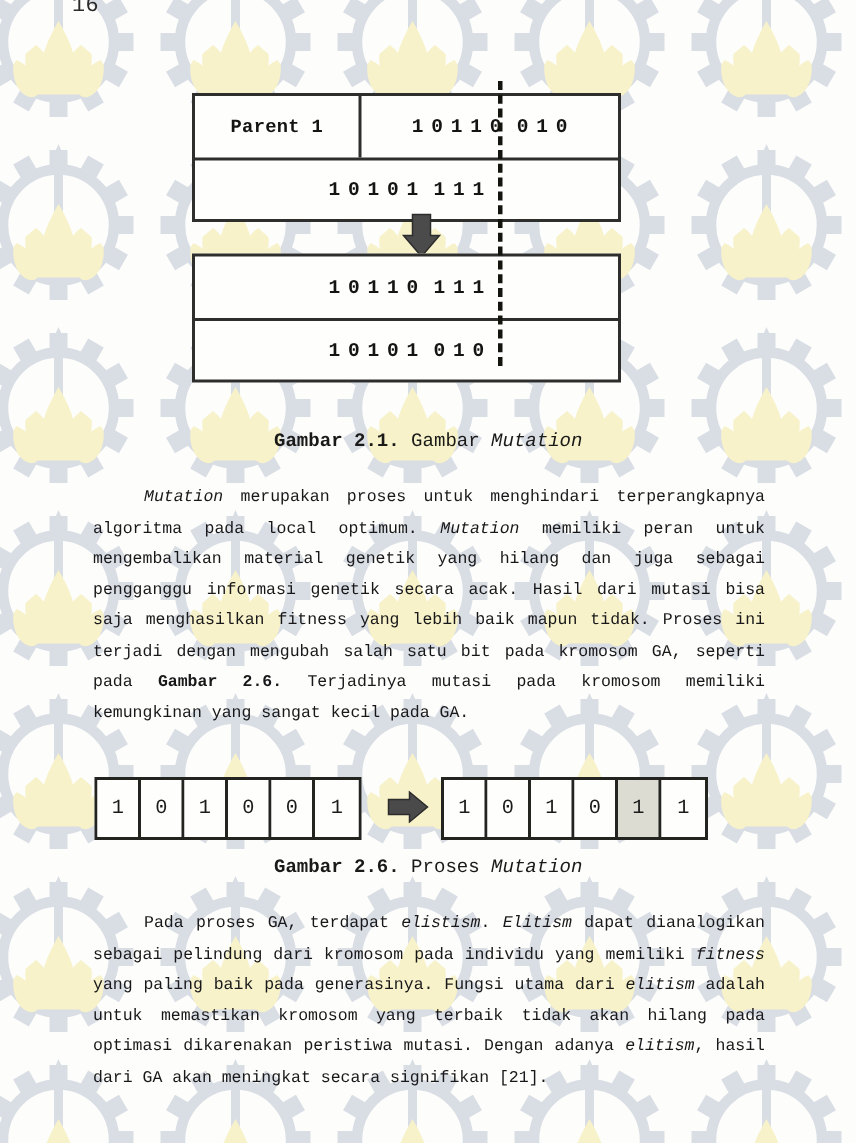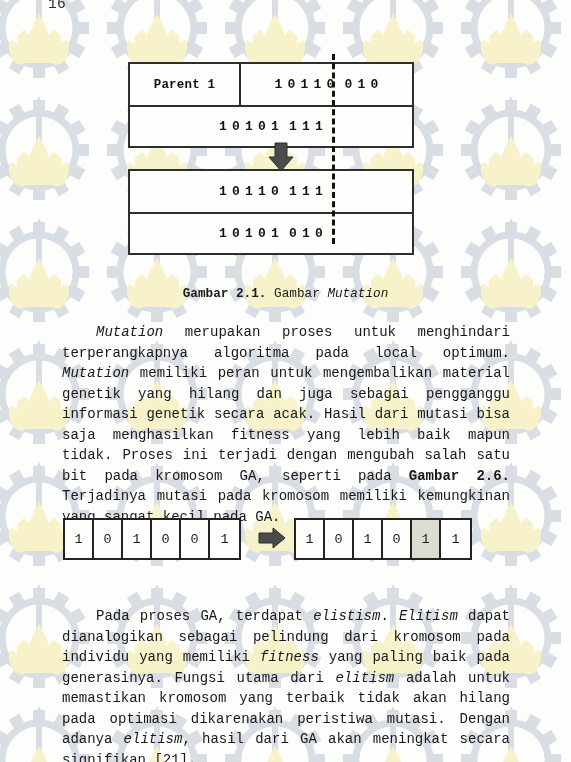--- a/index.html
+++ b/index.html
@@ -135,21 +135,21 @@
   .caption i { font-style: italic; }
   #caption-2-5 { top: 286px; }
   #caption-2-6 { top: 570px; }
 
   
   .para {
     position: absolute;
     left: 62px;
     width: 448px;
     text-align: justify;
-    font-size: 14px;
+    font-size: 11px;
     line-height: 20.5px;
     color: #18181a;
     text-indent: 34px;
   }
   .para i { font-style: italic; }
   .para b { font-weight: bold; }
   #para-mutation { top: 322px; }
   #para-elitism  { top: 606px; }
 
   
@@ -1620,17 +1620,20 @@
       <div class="chrom" id="chrom-after">
           <div class="cell">1</div>
           <div class="cell">0</div>
           <div class="cell">1</div>
           <div class="cell">0</div>
           <div class="cell mutated">1</div>
           <div class="cell">1</div>
         </div>
     </div>
 
+    <div class="caption" id="caption-2-6">
+      <b>Gambar 2.6.</b><span>&nbsp;</span><span>Proses</span><span>&nbsp;</span><i>Mutation</i>
+    </div>
 
     <div class="para" id="para-elitism"><span>Pada proses GA, terdapat </span><i>elistism</i><span>. </span><i>Elitism</i><span> dapat dianalogikan sebagai pelindung dari kromosom pada individu yang memiliki </span><i>fitness</i><span> yang paling baik pada generasinya. Fungsi utama dari </span><i>elitism</i><span> adalah untuk memastikan kromosom yang terbaik tidak akan hilang pada optimasi dikarenakan peristiwa mutasi. Dengan adanya </span><i>elitism</i><span>, hasil dari GA akan meningkat secara signifikan [21].</span></div>
 
   </div>
 </div>
 
 </body></html>

